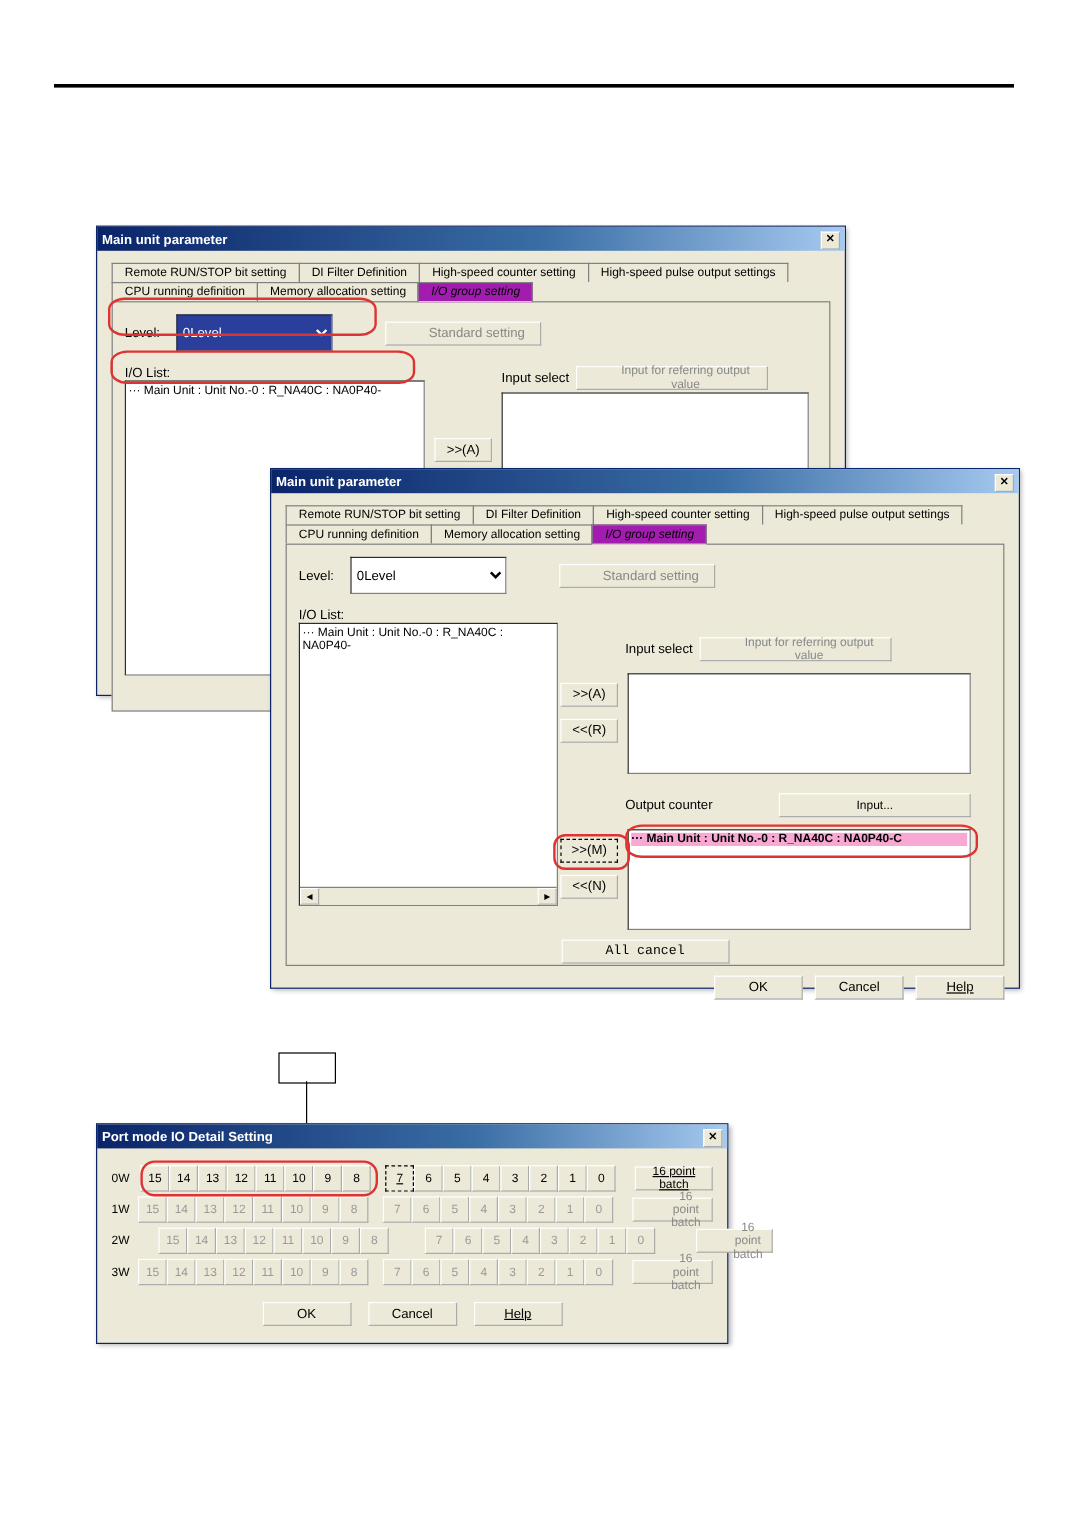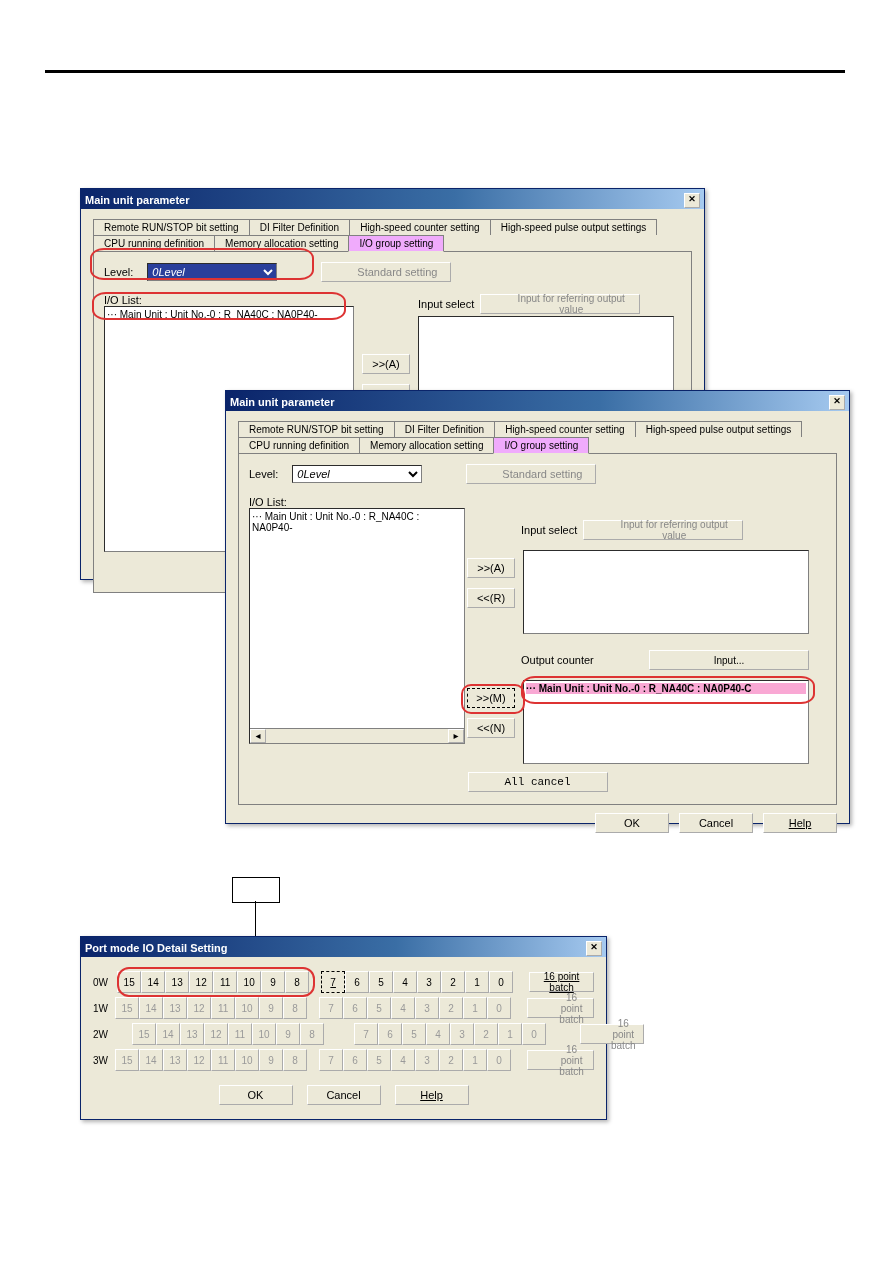--- a/index.html
+++ b/index.html
@@ -5,25 +5,25 @@
 body { margin:0; padding:0; font-family:"MS Sans Serif",Tahoma,sans-serif; font-size:11px; background:#fff; width:893px; height:1263px; position:relative; }
 .hr-top { position:absolute; top:70px; left:45px; width:800px; height:3px; background:#000; }
 
 .win { position:absolute; background:#ece9d8; border:1px solid #0a246a; box-shadow:2px 2px 4px rgba(0,0,0,.3);margin-top:18px; }
 .titlebar { background:linear-gradient(to right,#0a246a,#3a6ea5 60%,#a6caf0); height:18px; color:#fff; font-weight:bold; padding:2px 4px 0 4px; display:flex; justify-content:space-between; align-items:center; }
 .titlebar .x { width:14px; height:13px; background:#ece9d8; border:1px outset #fff; color:#000; font-size:9px; text-align:center; line-height:11px; font-family:Arial; font-weight:bold; }
 .client { padding:10px 12px; position:relative; }
 
 .tabrow { display:flex; }
 .tab { border:1px solid #808080; border-bottom:none; background:#ece9d8; padding:2px 10px; font-size:10px; margin-right:-1px; position:relative; }
-.tab.active { background:#f0abfc; z-index:2; border-bottom:1px solid #ece9d8; margin-bottom:-1px; }
+.tab.active { background:#a21caf; z-index:2; border-bottom:1px solid #ece9d8; margin-bottom:-1px;font-style:italic; }
 .tabpanel { border:1px solid #808080; background:#ece9d8; padding:10px; }
 
 label.fld { display:inline-block; }
-select.combo { font-size:11px; background:#2a3f9b; color:#fff; border:1px inset #808080; height:18px;font-style:italic; }
+select.combo { font-size:11px; background:#2a3f9b; color:#fff; border:1px inset #808080; height:31px; }
 select.combo.light { background:#fff; color:#000; }
 .btn { background:#ece9d8; border:1px outset #fff; padding:1px 8px; font-size:11px; height:20px; display:inline-flex; align-items:center; justify-content:center; }
 .btn.dis { color:#888;padding-left:30px; }
 .listbox { background:#fff; border:1px inset #808080; overflow:hidden; font-size:10px; padding:2px; }
 .hl-ellipse { position:absolute; border:2px solid #d33; border-radius:14px/10px; pointer-events:none; }
 
 .bitbtn { width:22px; height:20px; border:1px outset #fff; background:#ece9d8; font-size:10px; display:inline-flex; align-items:center; justify-content:center; margin:0; }
 .bitbtn.dis { color:#9a9a9a; }
 .rowlbl { width:24px; display:inline-block; font-size:10px; }
 .batch { width:80px; }

